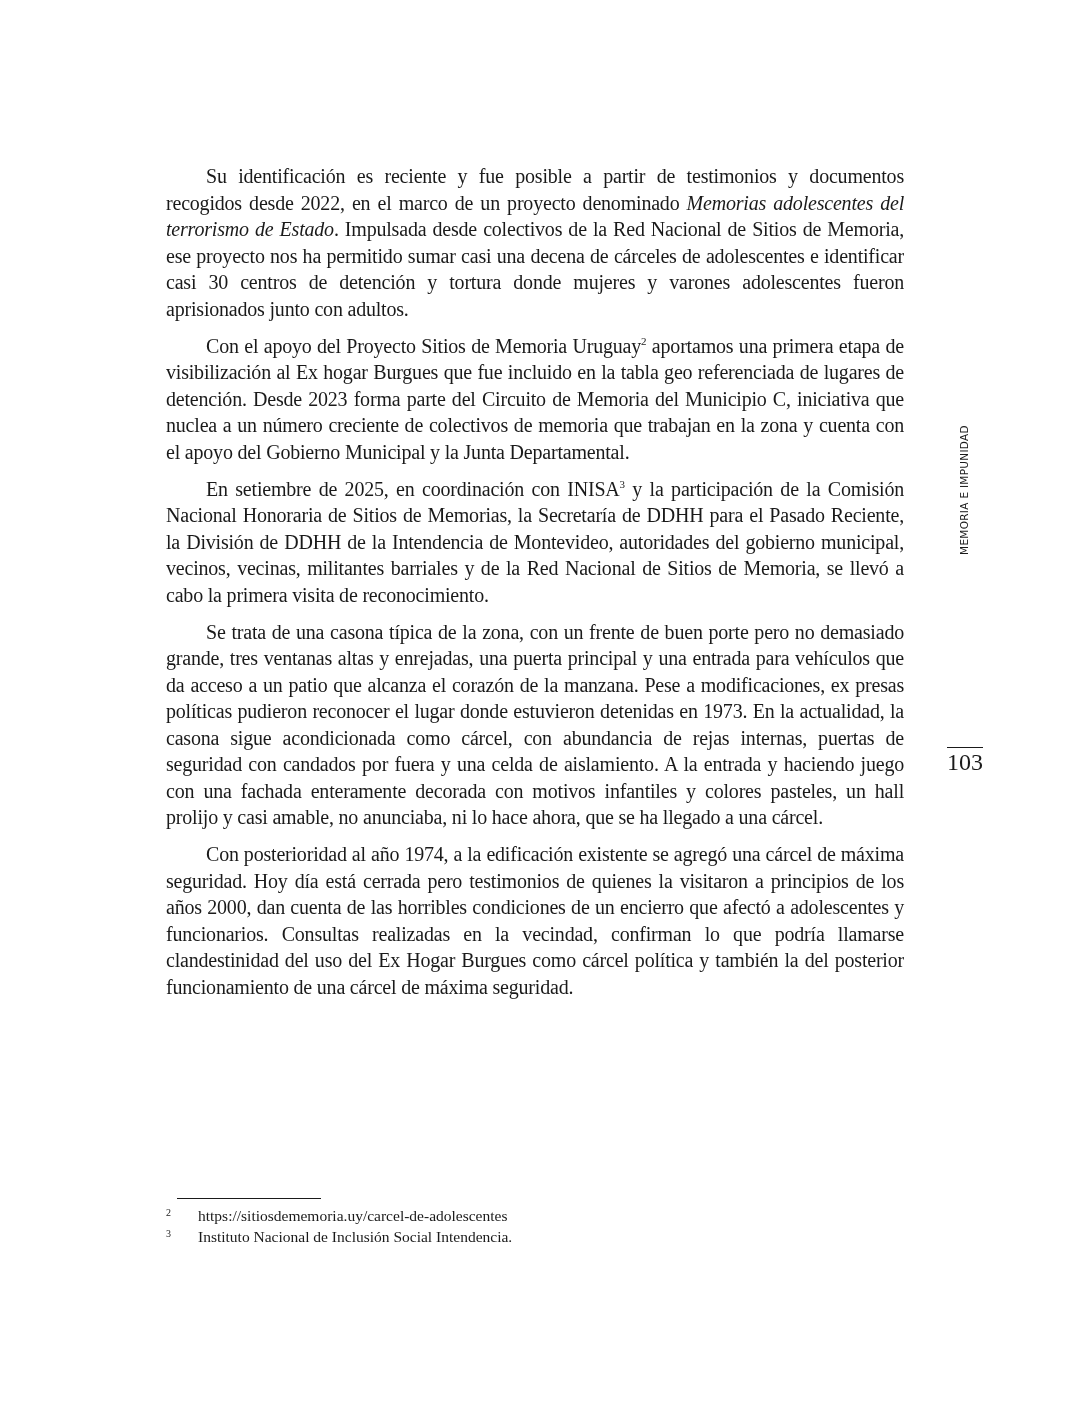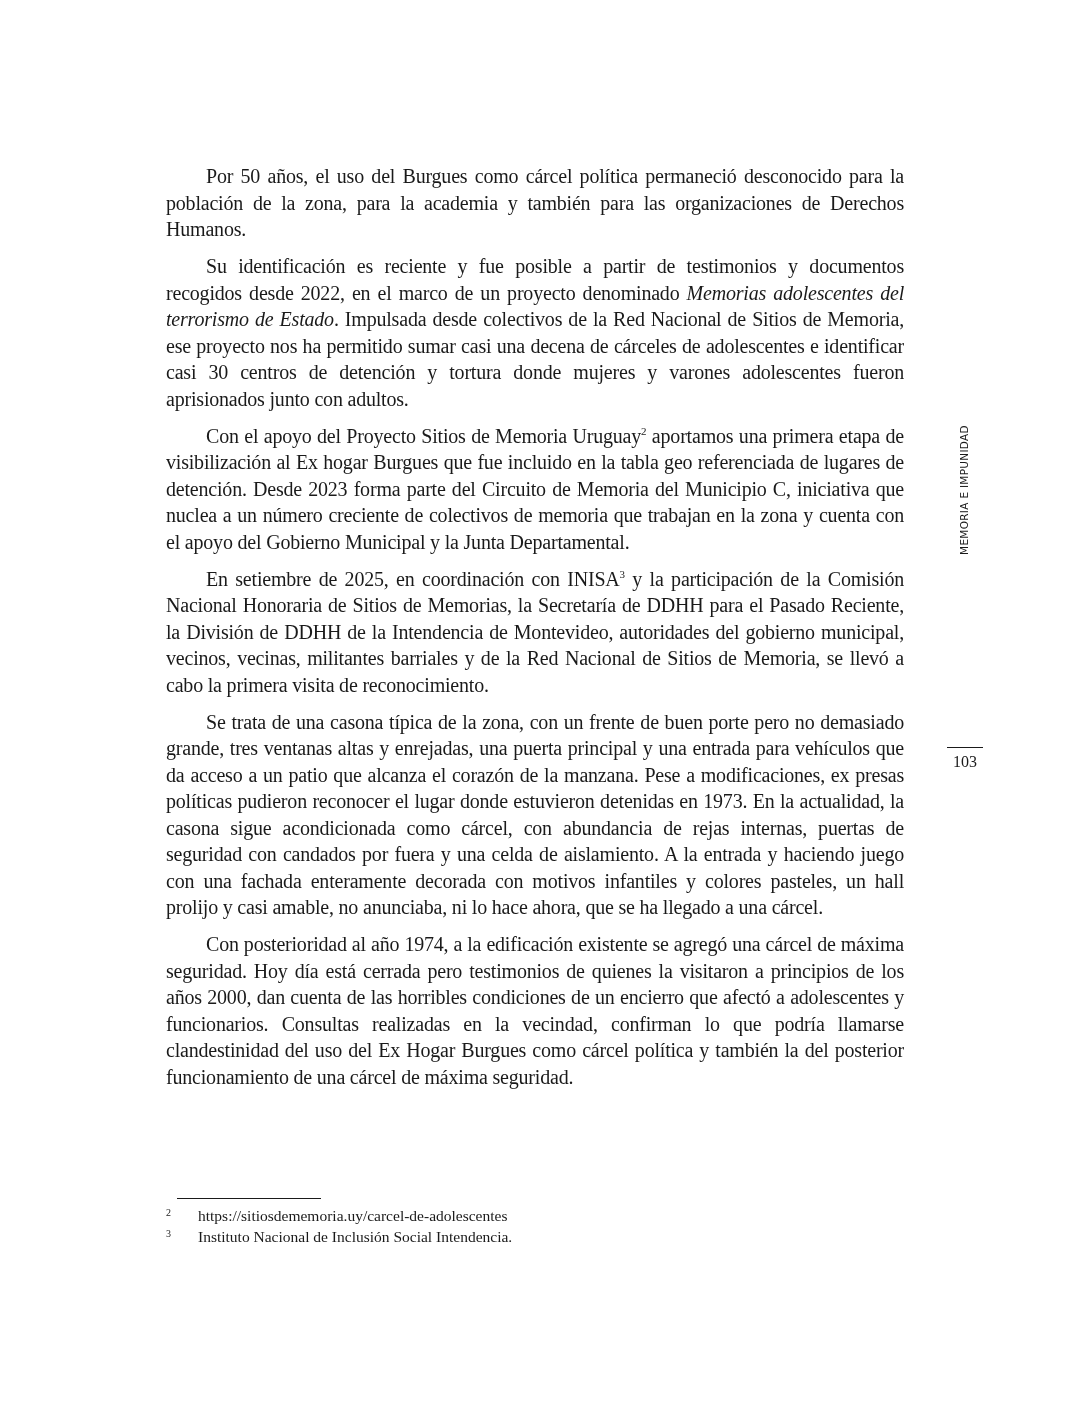--- a/index.html
+++ b/index.html
@@ -88,33 +88,30 @@
       top: 747px;
       width: 36px;
       border-top: 1.3px solid #1a1a1a;
     }
     .page-number {
       position: absolute;
       left: 947px;
       top: 749px;
       width: 36px;
       text-align: center;
-      font-size: 16px;
+      font-size: 24px;
       line-height: 26px;
     }
   </style>
 </head>
 <body>
 
 <div class="page">
 
   <div class="body-text">
-    <p>
-      <span>Por 50 años, el uso del Burgues como cárcel política permaneció desconocido para la población de la zona, para la academia y también para las organizaciones de Derechos Humanos.</span>
-    </p>
     <p><span>Su identificación es reciente y fue posible a partir de testimonios y documentos recogidos desde 2022, en el marco de un proyecto denominado </span><em>Memorias adolescentes del terrorismo de Estado</em><span>. Impulsada desde colectivos de la Red Nacional de Sitios de Memoria, ese proyecto nos ha permitido sumar casi una decena de cárceles de adolescentes e identificar casi 30 centros de detención y tortura donde mujeres y varones adolescentes fueron aprisionados junto con adultos.</span></p>
     <p><span>Con el apoyo del Proyecto Sitios de Memoria Uruguay</span><sup class="fnref">2</sup><span> aportamos una primera etapa de visibilización al Ex hogar Burgues que fue incluido en la tabla geo referenciada de lugares de detención. Desde 2023 forma parte del Circuito de Memoria del Municipio C, iniciativa que nuclea a un número creciente de colectivos de memoria que trabajan en la zona y cuenta con el apoyo del Gobierno Municipal y la Junta Departamental.</span></p>
     <p><span>En setiembre de 2025, en coordinación con INISA</span><sup class="fnref">3</sup><span> y la participación de la Comisión Nacional Honoraria de Sitios de Memorias, la Secretaría de DDHH para el Pasado Reciente, la División de DDHH de la Intendencia de Montevideo, autoridades del gobierno municipal, vecinos, vecinas, militantes barriales y de la Red Nacional de Sitios de Memoria, se llevó a cabo la primera visita de reconocimiento.</span></p>
     <p>
       <span>Se trata de una casona típica de la zona, con un frente de buen porte pero no demasiado grande, tres ventanas altas y enrejadas, una puerta principal y una entrada para vehículos que da acceso a un patio que alcanza el corazón de la manzana. Pese a modificaciones, ex presas políticas pudieron reconocer el lugar donde estuvieron detenidas en 1973. En la actualidad, la casona sigue acondicionada como cárcel, con abundancia de rejas internas, puertas de seguridad con candados por fuera y una celda de aislamiento. A la entrada y haciendo juego con una fachada enteramente decorada con motivos infantiles y colores pasteles, un hall prolijo y casi amable, no anunciaba, ni lo hace ahora, que se ha llegado a una cárcel.</span>
     </p>
     <p>
       <span>Con posterioridad al año 1974, a la edificación existente se agregó una cárcel de máxima seguridad. Hoy día está cerrada pero testimonios de quienes la visitaron a principios de los años 2000, dan cuenta de las horribles condiciones de un encierro que afectó a adolescentes y funcionarios. Consultas realizadas en la vecindad, confirman lo que podría llamarse clandestinidad del uso del Ex Hogar Burgues como cárcel política y también la del posterior funcionamiento de una cárcel de máxima seguridad.</span>
     </p>
   </div>

